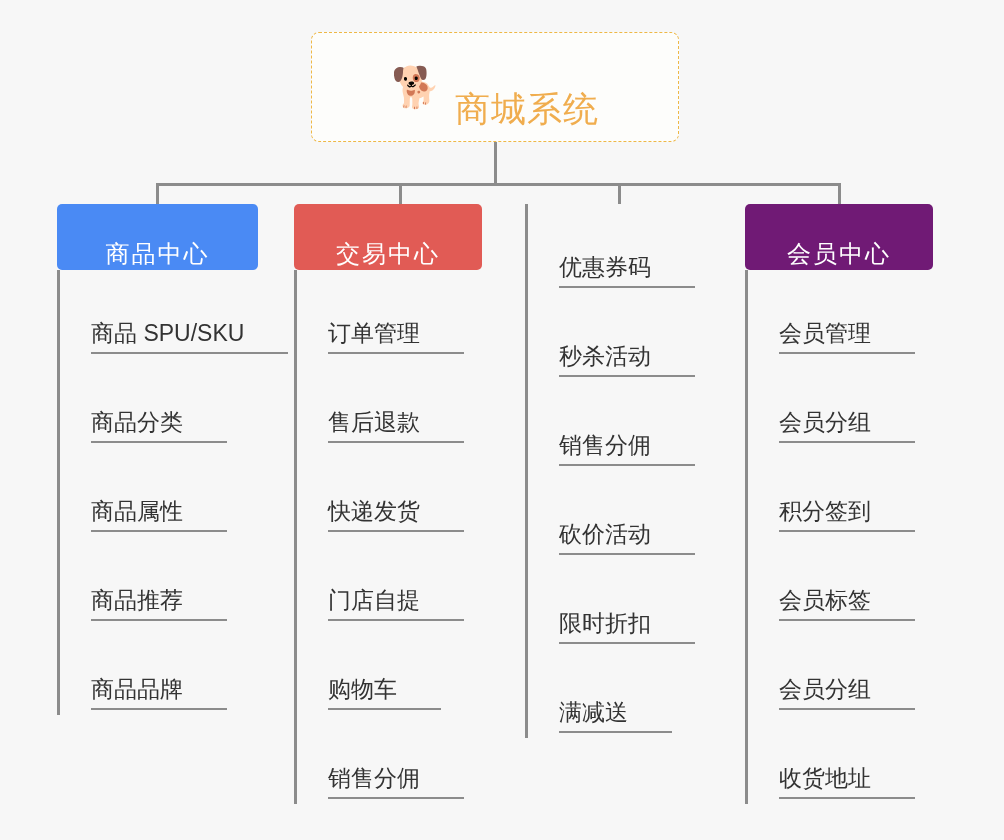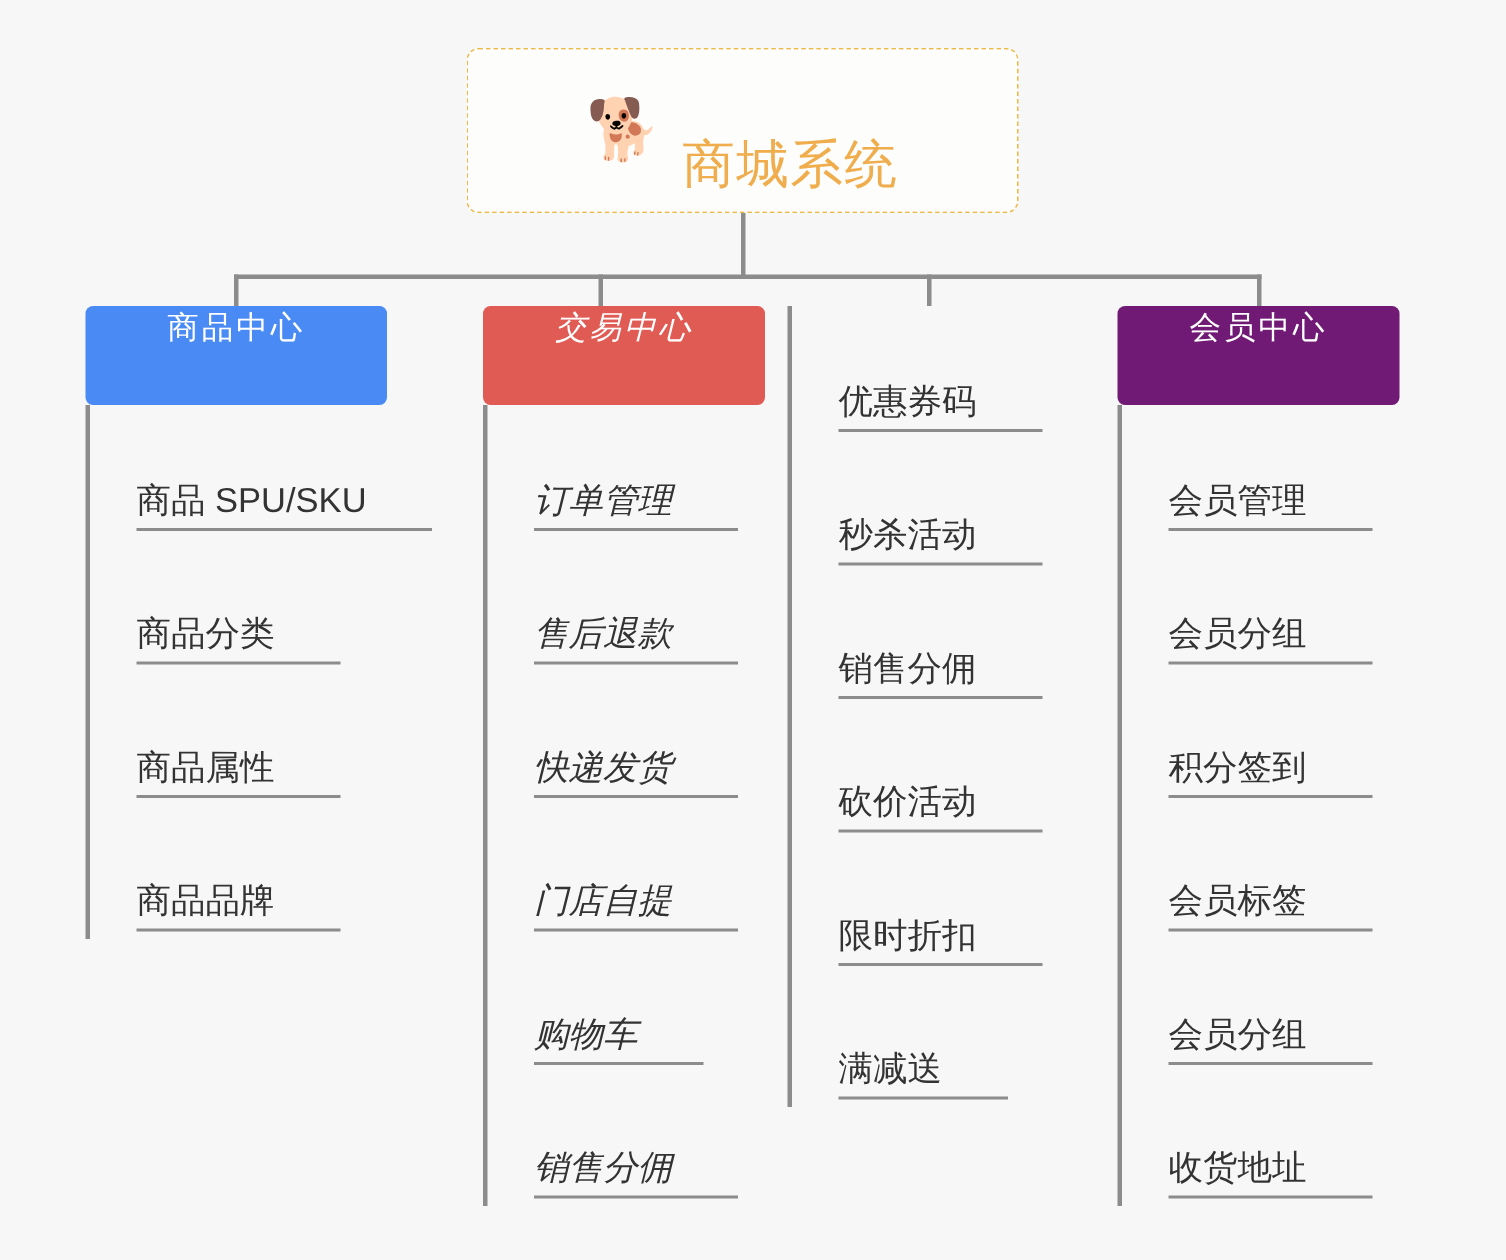--- a/index.html
+++ b/index.html
@@ -60,24 +60,24 @@
   
   .column {
     position: absolute;
     top: 204px;
   }
   .cat-box {
     box-sizing: border-box;
     height: 66px;
     border-radius: 5px;
     display: flex;
-    align-items: flex-start;
+    align-items: flex-end;
     justify-content: center;
     color: #ffffff;
-    font-size: 21px;
+    font-size: 24px;
     letter-spacing: 2px;
     white-space: nowrap;
   }
 
   
   .item-list {
     position: relative;
     margin-top: 0;
     padding-left: 1px;
     border-left: 3px solid #8c8c8c;
@@ -130,25 +130,28 @@
           <div class="item">
             <span class="item-label">商品 SPU/SKU</span>
           </div>
           <div class="item">
             <span class="item-label">商品分类</span>
           </div>
           <div class="item">
             <span class="item-label">商品属性</span>
           </div>
           <div class="item">
+            <span class="item-label">商品推荐</span>
+          </div>
+          <div class="item">
             <span class="item-label">商品品牌</span>
           </div>
         </div>
       </div>
-      <div class="column" style="left: 322px; width: 188px; font-style: italic;">
+      <div class="column" style="left: 294px; width: 188px;">
         <div class="cat-box" style="background: rgb(225, 91, 85); width: 188px;">
           <span>交易中心</span>
         </div>
         <div class="item-list">
           <div class="item">
             <span class="item-label">订单管理</span>
           </div>
           <div class="item">
             <span class="item-label">售后退款</span>
           </div>

